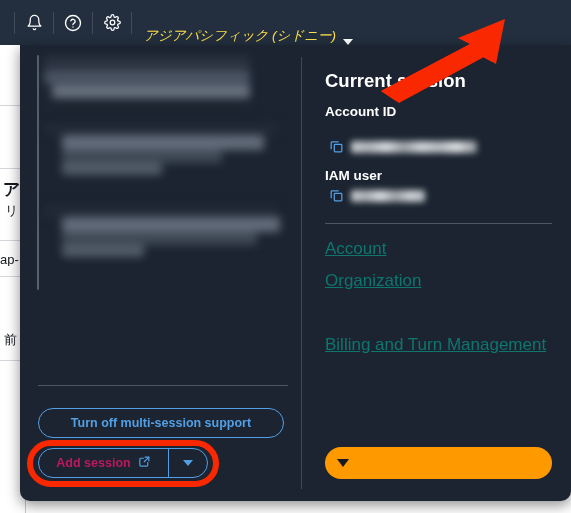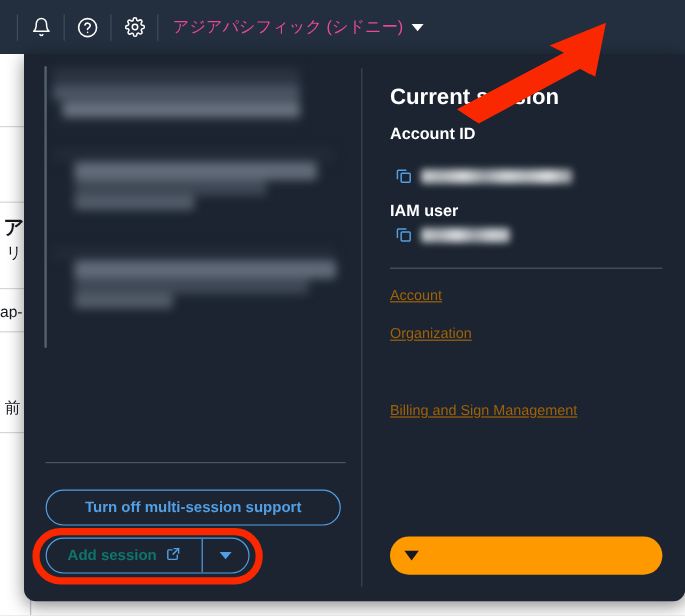--- a/index.html
+++ b/index.html
@@ -74,27 +74,28 @@
     display: flex;
     align-items: center;
     justify-content: center;
     color: #ffffff;
     flex: 0 0 auto;
   }
   .nav-icon-btn svg { display: block; }
   .region-selector {
     height: 45px;
     display: flex;
-    align-items: center;
+    align-items: flex-end;
     gap: 7px;
     padding: 0 11px 0 12px;
-    color: #ec4899;
+    color: #fde047;
     font-size: 13.5px;
     white-space: nowrap;
     flex: 0 0 auto;
+    font-style: italic;
   }
   .caret-down {
     width: 0; height: 0;
     border-left: 5px solid transparent;
     border-right: 5px solid transparent;
     border-top: 6px solid #ffffff;
   }
   .account-zone {
     position: absolute;
     right: 0; top: 0;
@@ -195,21 +196,21 @@
     border: 1px solid #539fe5;
     border-radius: 18px;
     overflow: hidden;
   }
   #add-session-btn {
     flex: 1 1 auto;
     display: flex;
     align-items: center;
     justify-content: center;
     gap: 7px;
-    color: #0f766e;
+    color: #be185d;
     font-size: 12.5px;
     font-weight: 700;
     white-space: nowrap;
     border-right: 1px solid #539fe5;
   }
   #add-session-caret {
     width: 38px;
     display: flex;
     align-items: center;
     justify-content: center;
@@ -261,22 +262,22 @@
   }
   .right-divider {
     position: absolute;
     left: 325px; top: 223px;
     width: 227px; height: 1px;
     background: #4a5566;
   }
   .menu-link {
     position: absolute;
     left: 325px;
-    color: #a16207;
-    font-size: 12px;
+    color: #0f766e;
+    font-size: 17px;
     white-space: nowrap;
   }
   #signout-group {
     position: absolute;
     left: 325px; top: 447px;
     width: 227px; height: 32px;
     display: flex;
     background: #ff9900;
     border-radius: 17px;
     overflow: hidden;
@@ -444,21 +445,21 @@
         <path d="M15.5 4.5H4.8A1.3 1.3 0 0 0 3.5 5.8v10.7"></path>
       </svg>
     </span>
     <span class="blur-val" style="width:74px; background:linear-gradient(90deg,#cbcfd3 0%,#a9aeb4 20%,#d9dce0 40%,#9ba1a7 60%,#cdd1d5 80%,#b2b7bd 100%);"></span>
   </div>
 
   <div class="right-divider"></div>
 
   <a class="menu-link" style="top:239px" href="#">Account</a>
   <a class="menu-link" style="top:271px" href="#">Organization</a>
-  <a class="menu-link" style="top:335px" href="#">Billing and Sign Management</a>
+  <a class="menu-link" style="top:335px" href="#">Billing and Turn Management</a>
 
   <div id="signout-group">
     <div id="signout-caret">
       <span class="caret-dark"></span>
     </div>
   </div>
 
   <svg class="arrow-svg" viewBox="0 0 571 513">
     <path d="M381 91 L470 44 L458 38 L505 19 L496 64 L484 57 L399 103 Z" fill="#fa2800"></path>
     <path d="M381 91 L474 42 L500 22 L492 62 L470 50 L396 101 Z" fill="#fa2800"></path>

